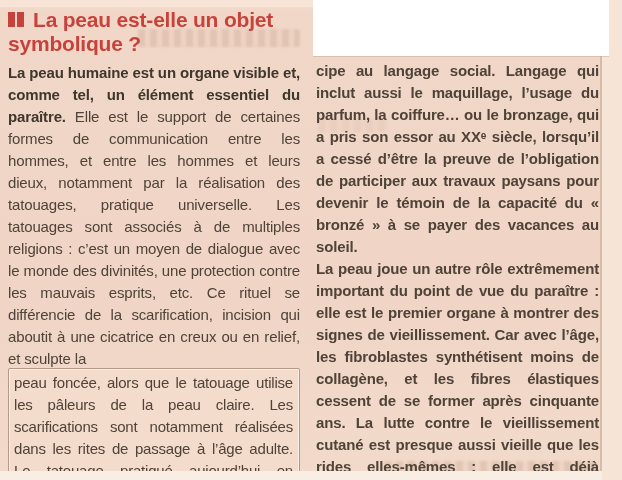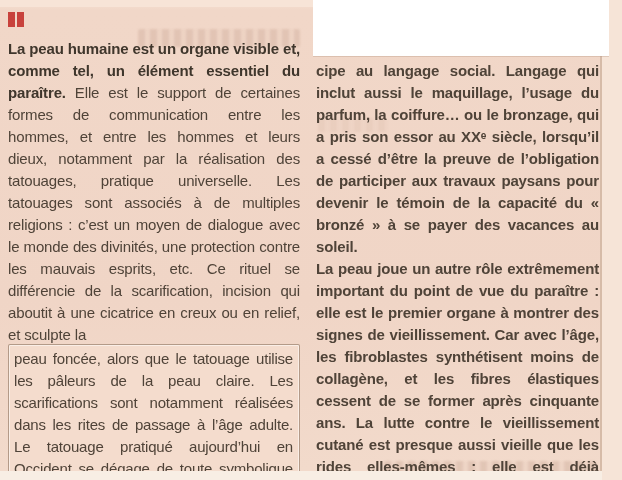--- a/index.html
+++ b/index.html
@@ -87,21 +87,21 @@
   <div class="right-gutter-line"></div>
   <div class="right-gutter"></div>
 
   <div class="white-block"></div>
 
   <div class="bleed b1"></div>
   <div class="bleed b2"></div>
   <div class="bleed b3"></div>
 
   <div class="left-col">
-    <h1 class="title"><span class="section-marker"><i></i><i></i></span></h1>
+    <h1 class="title"><span class="section-marker"><i></i><i></i></span><span>La peau est-elle un objet symbolique ?</span></h1>
 
     <p class="body-text"><b>La peau humaine est un organe visible et, comme tel, un élément essentiel du paraître.</b><span> Elle est le support de certaines formes de communication entre les hommes, et entre les hommes et leurs dieux, notamment par la réalisation des tatouages, pratique universelle. Les tatouages sont associés à de multiples religions : c’est un moyen de dialogue avec le monde des divinités, une protection contre les mauvais esprits, etc. Ce rituel se différencie de la scarification, incision qui aboutit à une cicatrice en creux ou en relief, et sculpte la</span></p>
 
     <div class="boxed">
       <p class="body-text">peau foncée, alors que le tatouage utilise les pâleurs de la peau claire. Les scarifications sont notamment réalisées dans les rites de passage à l’âge adulte. Le tatouage pratiqué aujourd’hui en Occident se dégage de toute symbolique religieuse, mais parti-</p>
     </div>
   </div>
 
   <div class="right-col">
     <p class="body-text">cipe au langage social. Langage qui inclut aussi le maquillage, l’usage du parfum, la coiffure… ou le bronzage, qui a pris son essor au XXᵉ siècle, lorsqu’il a cessé d’être la preuve de l’obligation de participer aux travaux paysans pour devenir le témoin de la capacité du « bronzé » à se payer des vacances au soleil.</p>

